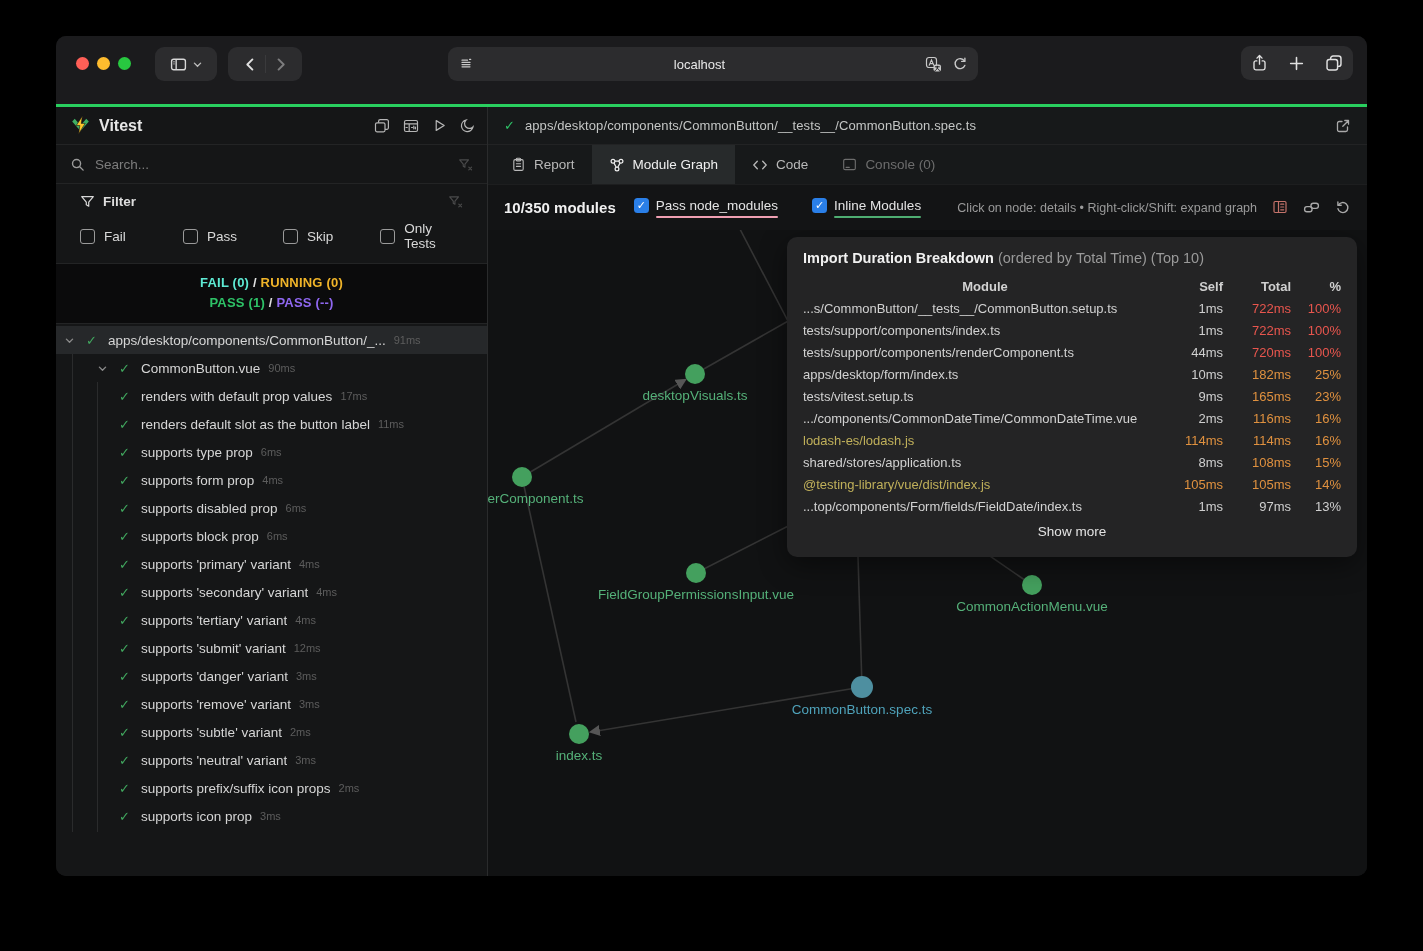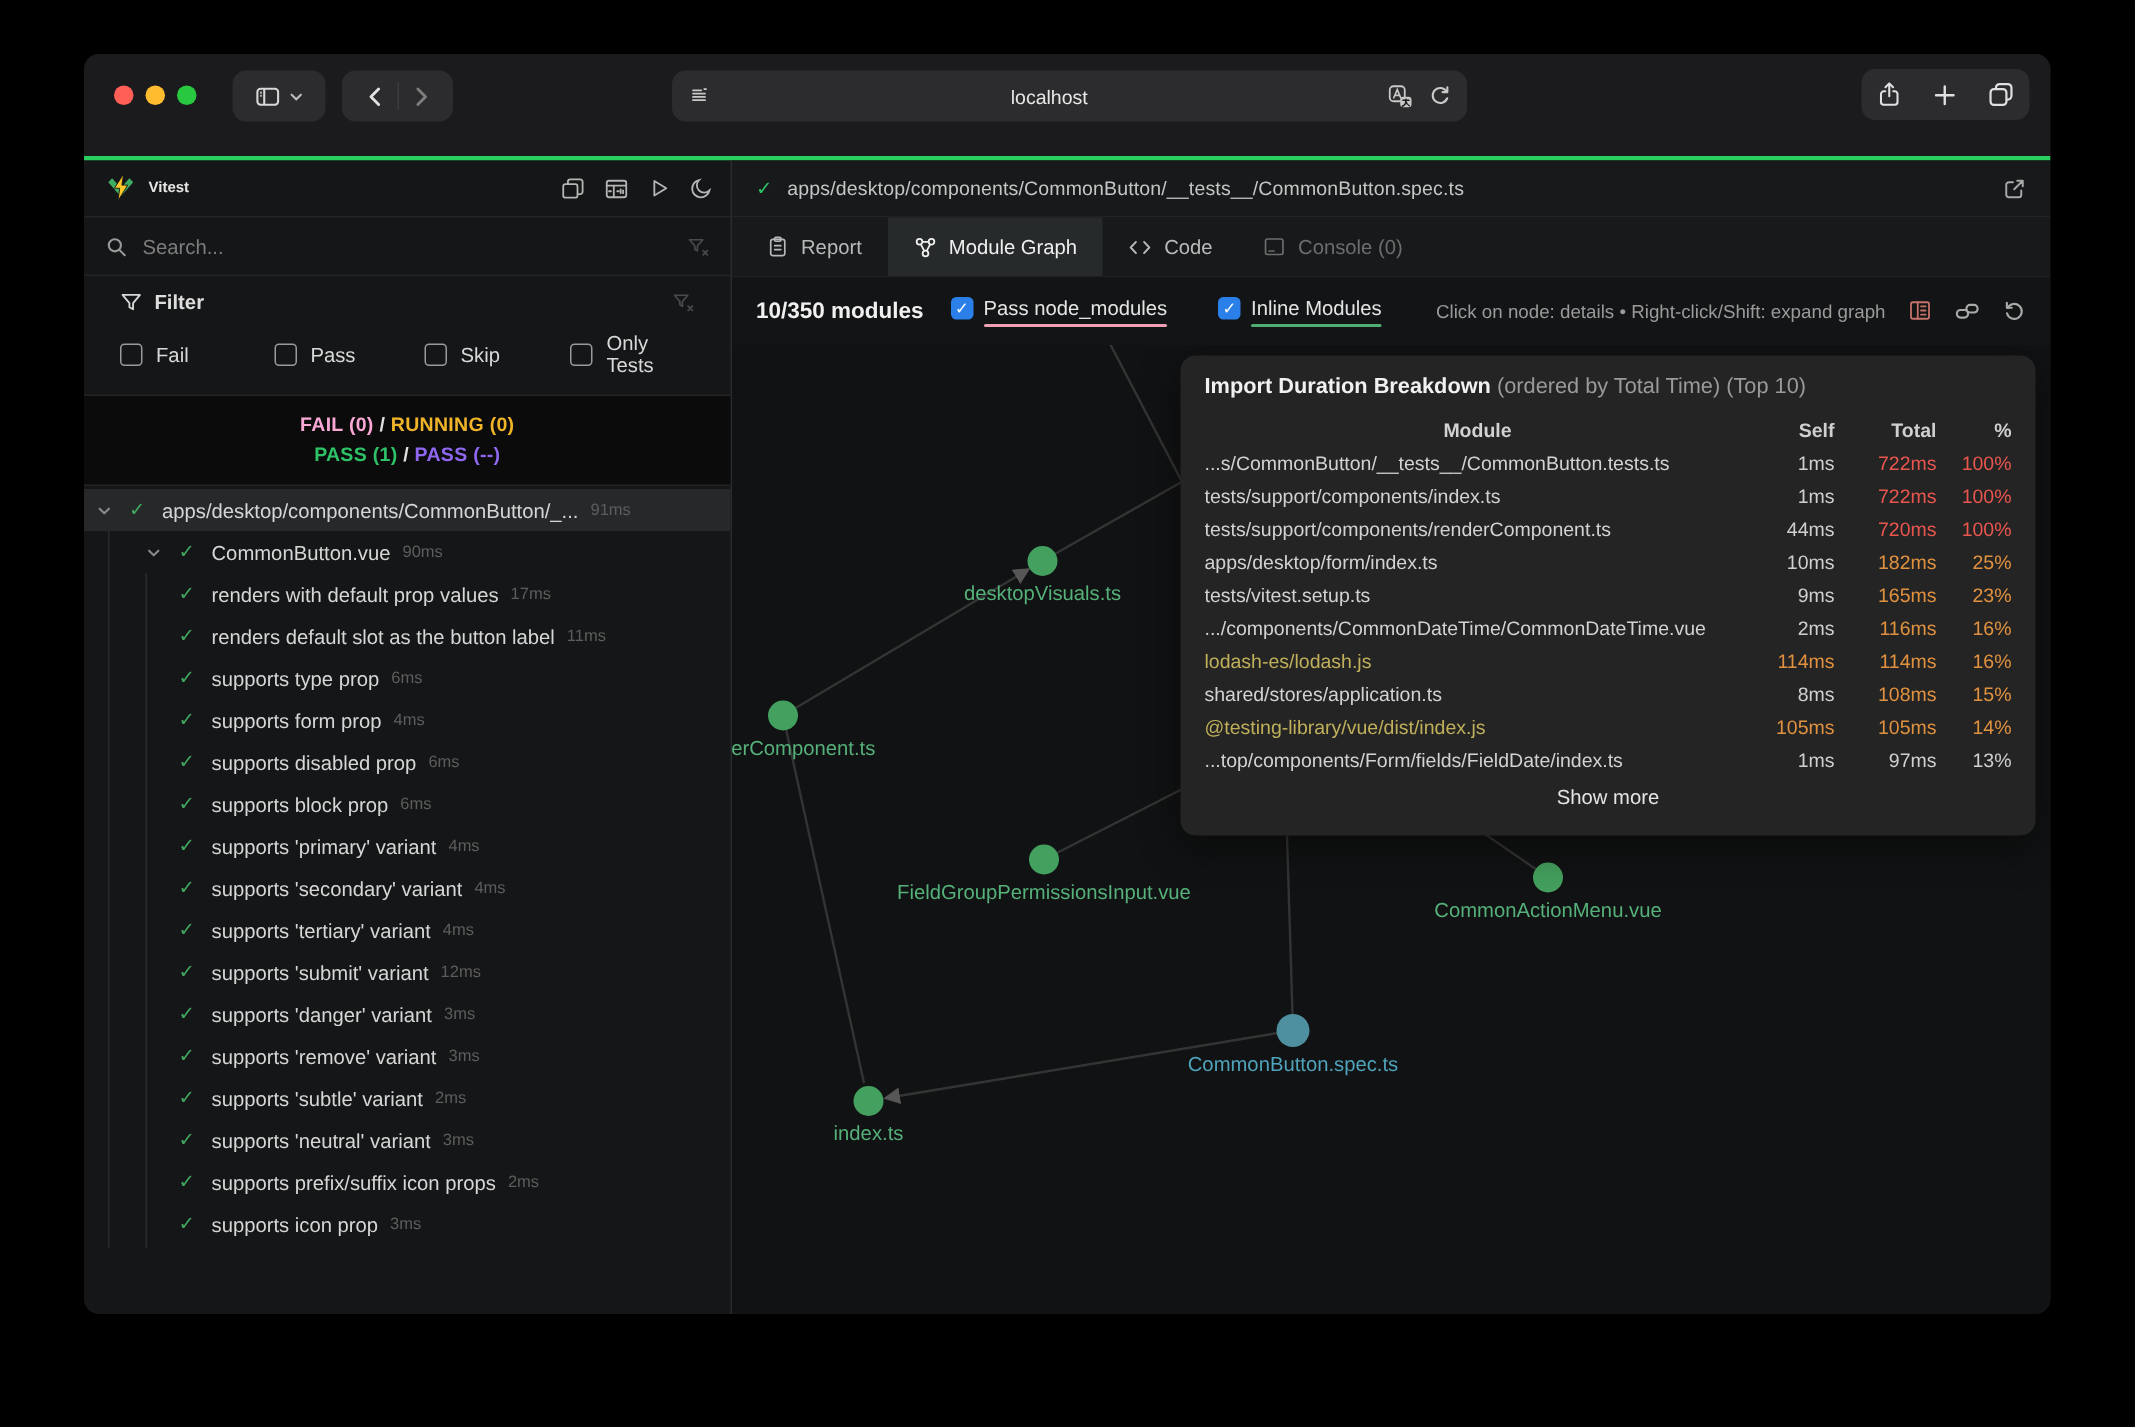--- a/index.html
+++ b/index.html
@@ -25,21 +25,21 @@
   .dim { opacity:.45; }
   .progress { height:3px; background:#29cf5f; }
 
   
   .app { display:flex; height:781px; }
   .sidebar { width:432px; background:#151617; border-right:1px solid #2a2b2c; display:flex; flex-direction:column; }
   .main { flex:1; position:relative; background:#111213; overflow:hidden; }
 
   
   .sb-header { height:38px; display:flex; align-items:center; padding:0 12px 0 14px; border-bottom:1px solid #232425; }
-  .sb-title { color:#e6e6e6; font-size:10px; font-weight:700; margin-left:8px; }
+  .sb-title { color:#e6e6e6; font-size:16px; font-weight:700; margin-left:8px; }
   .sb-hicons { margin-left:auto; display:flex; gap:13px; color:#b5b5b5; }
   .sb-hicons svg { display:block; }
 
   
   .sb-search { height:39px; display:flex; align-items:center; padding:0 14px; border-bottom:1px solid #232425; color:#8c8c8c; }
   .sb-search input { flex:1; background:transparent; border:0; outline:0; color:#cfcfcf; font-size:13.5px; margin-left:10px;
     font-family:inherit; }
   .sb-search input::placeholder { color:#7d7d7d; }
 
   
@@ -49,21 +49,21 @@
   .filt-row2 { display:flex; margin-top:12px; }
   .fcheck { display:flex; align-items:center; gap:9px; color:#d9d9d9; font-size:13.5px; }
   .fcheck:nth-child(1){ width:108px; } .fcheck:nth-child(2){ width:105px; } .fcheck:nth-child(3){ width:102px; }
   .box { width:15px; height:15px; border:1.5px solid #9a9a9a; border-radius:3px; flex:0 0 auto; }
 
   
   .sb-status { background:#0b0b0c; border-bottom:1px solid #232425; padding:9px 0 10px; text-align:center;
     font-size:13px; font-weight:700; letter-spacing:.2px; }
   .sb-status .ln { line-height:20px; }
   .sep { color:#e0e0e0; font-weight:700; }
-  .c-fail { color:#f9a8d4;text-align:right; } .c-run { color:#f0b429; } .c-pass { color:#2ec267; } .c-skip { color:#8f67f0; }
+  .c-fail { color:#5eead4;text-align:right; } .c-run { color:#f0b429; } .c-pass { color:#2ec267; } .c-skip { color:#8f67f0; }
 
   
   .sb-tree { position:relative; flex:1; overflow:hidden; padding-top:2px; }
   .gline { position:absolute; width:1px; background:#2a2b2c; }
   .trow { height:28px; display:flex; align-items:center; font-size:13.5px; color:#d6d6d6; position:relative; }
   .trow.sel { background:#26282a; }
   .chev { width:22px; display:inline-flex; justify-content:flex-start; color:#8a8a8a; flex:0 0 auto; }
   .spacer { width:22px; flex:0 0 auto; }
   .ck { color:#41a85f; font-size:13px; font-weight:700; width:22px; flex:0 0 auto; }
   .tlabel { white-space:nowrap; overflow:hidden; text-overflow:ellipsis; }
@@ -549,21 +549,21 @@
       <div class="panel">
         <div class="p-title"><b>Import Duration Breakdown</b><span class="sub"> (ordered by Total Time) (Top 10)</span></div>
         <div class="p-table" id="p-table">
             <div class="p-row head">
               <span class="pm">Module</span>
               <span class="ps">Self</span>
               <span class="pt">Total</span>
               <span class="pp">%</span>
             </div>
             <div class="p-row">
-              <span class="pm">...s/CommonButton/__tests__/CommonButton.tests.ts</span>
+              <span class="pm">...s/CommonButton/__tests__/CommonButton.setup.ts</span>
               <span class="ps">1ms</span>
               <span class="pt t-red">722ms</span>
               <span class="pp t-red">100%</span>
             </div>
             <div class="p-row">
               <span class="pm">tests/support/components/index.ts</span>
               <span class="ps">1ms</span>
               <span class="pt t-red">722ms</span>
               <span class="pp t-red">100%</span>
             </div>

